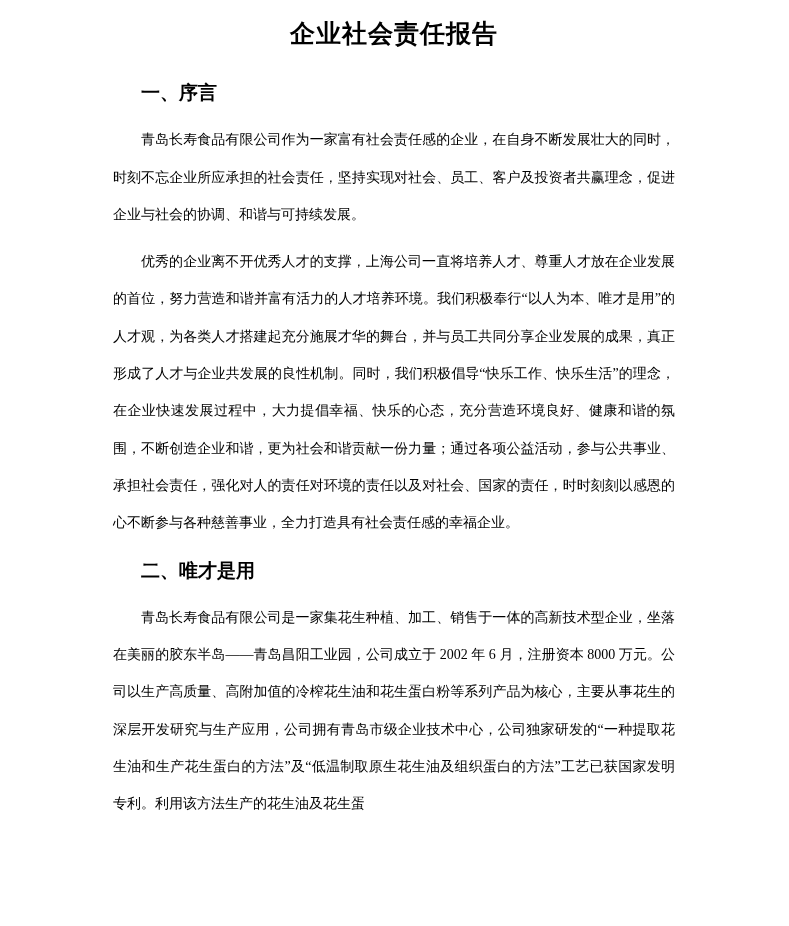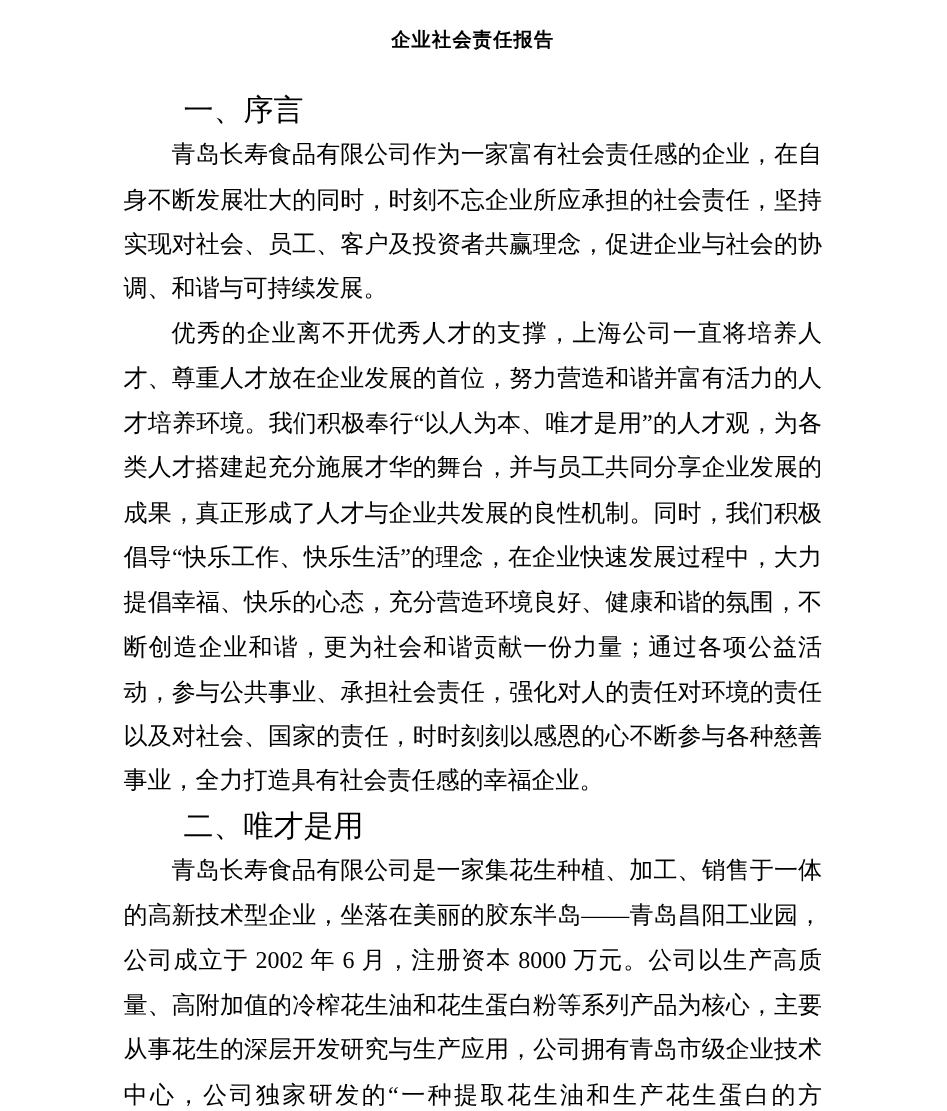--- a/index.html
+++ b/index.html
@@ -17,39 +17,39 @@
   .page {
     box-sizing: border-box;
     width: 789px;
     height: 926px;
     padding: 0 104px 0 103px;
     background: #ffffff;
   }
   .doc-title {
     margin: 0;
     padding-top: 20px;
-    font-size: 16px;
+    font-size: 25px;
     line-height: 28px;
     font-weight: 700;
     text-align: center;
     letter-spacing: 1px;
   }
   .section-heading {
     margin: 0;
-    font-size: 25px;
+    font-size: 19px;
     line-height: 37.3px;
-    font-weight: 400;
+    font-weight: 700;
     text-indent: 2em;
   }
   .section-heading.first {
     margin-top: 26px;
   }
   .body-para {
-    margin: 0;
-    font-size: 20px;
+    margin: 10px;
+    font-size: 14px;
     line-height: 37.3px;
     text-indent: 2em;
     text-align: justify;
     text-justify: inter-ideograph;
     word-break: break-all;
   }
 </style>
 </head>
 <body>
 

